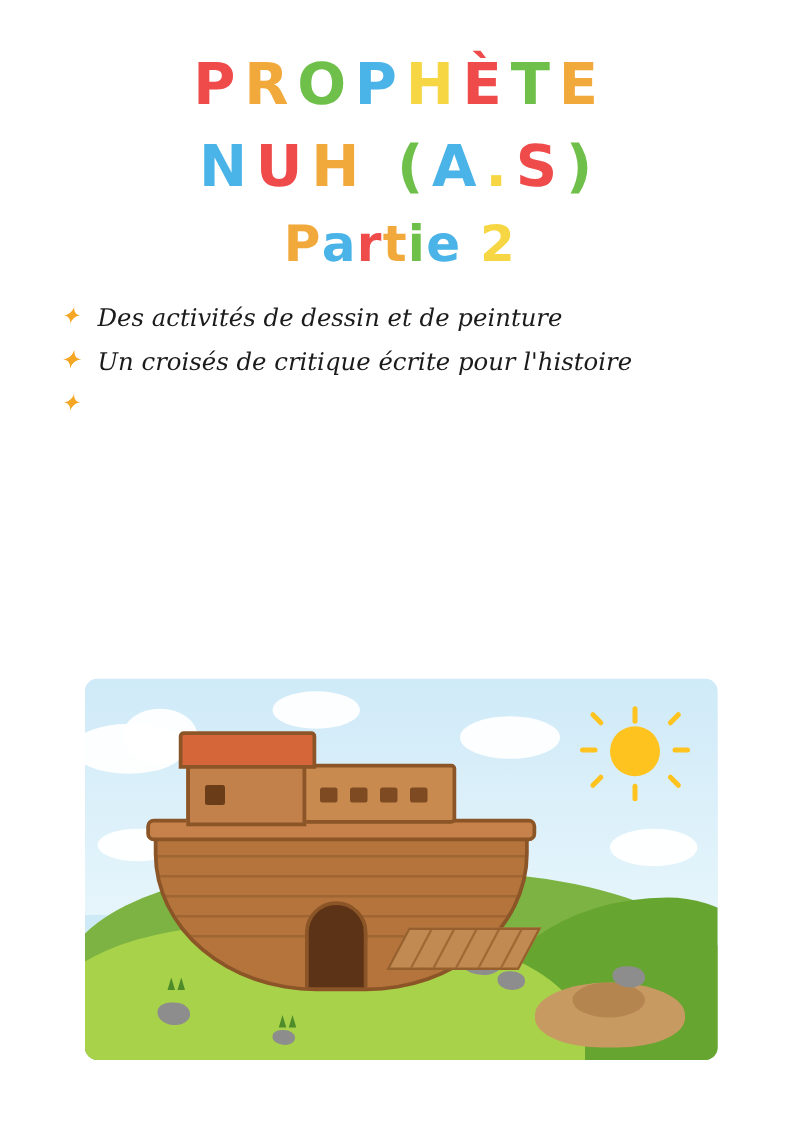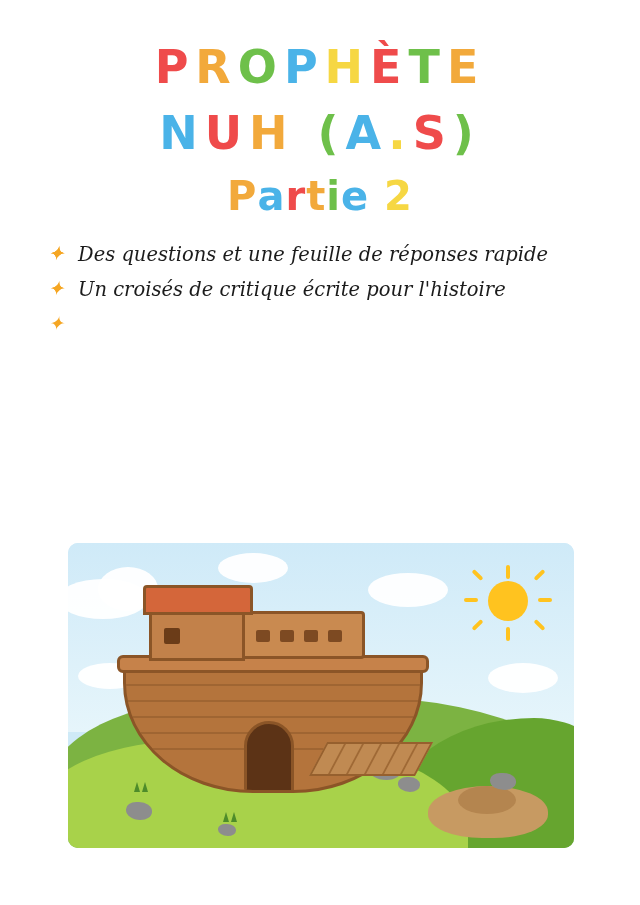--- a/index.html
+++ b/index.html
@@ -309,27 +309,27 @@
   <div class="title-block">
     <div class="title-line" id="title1"><span class="ch" style="color: rgb(239, 75, 75);">P</span><span class="ch" style="color: rgb(242, 169, 59);">R</span><span class="ch" style="color: rgb(110, 192, 74);">O</span><span class="ch" style="color: rgb(74, 179, 232);">P</span><span class="ch" style="color: rgb(246, 215, 67);">H</span><span class="ch" style="color: rgb(239, 75, 75);">È</span><span class="ch" style="color: rgb(110, 192, 74);">T</span><span class="ch" style="color: rgb(242, 169, 59);">E</span></div>
     <div class="title-line" id="title2"><span class="ch" style="color: rgb(74, 179, 232);">N</span><span class="ch" style="color: rgb(239, 75, 75);">U</span><span class="ch" style="color: rgb(242, 169, 59);">H</span><span class="ch">&nbsp;</span><span class="ch" style="color: rgb(110, 192, 74);">(</span><span class="ch" style="color: rgb(74, 179, 232);">A</span><span class="ch" style="color: rgb(246, 215, 67);">.</span><span class="ch" style="color: rgb(239, 75, 75);">S</span><span class="ch" style="color: rgb(110, 192, 74);">)</span></div>
     <div class="subtitle" id="subtitle"><span class="ch" style="color: rgb(242, 169, 59);">P</span><span class="ch" style="color: rgb(74, 179, 232);">a</span><span class="ch" style="color: rgb(239, 75, 75);">r</span><span class="ch" style="color: rgb(242, 169, 59);">t</span><span class="ch" style="color: rgb(110, 192, 74);">i</span><span class="ch" style="color: rgb(74, 179, 232);">e</span><span class="ch">&nbsp;</span><span class="ch" style="color: rgb(246, 215, 67);">2</span></div>
   </div>
 
   <div class="content">
     <ul class="bullets">
       <li>
         <span class="spark">✦</span>
-      </li>
-      <li>
-        <span class="spark">✦</span>
-      </li>
-      <li>
-        <span class="spark">✦</span>
-        <span>Des questions et une feuille de réponses rapide</span>
+        <span>Des activités de dessin et de peinture</span>
+      </li>
+      <li>
+        <span class="spark">✦</span>
+      </li>
+      <li>
+        <span class="spark">✦</span>
       </li>
       <li>
         <span class="spark">✦</span>
       </li>
       <li>
         <span class="spark">✦</span>
         <span>Un croisés de critique écrite pour l'histoire</span>
       </li>
       <li>
         <span class="spark">✦</span>

